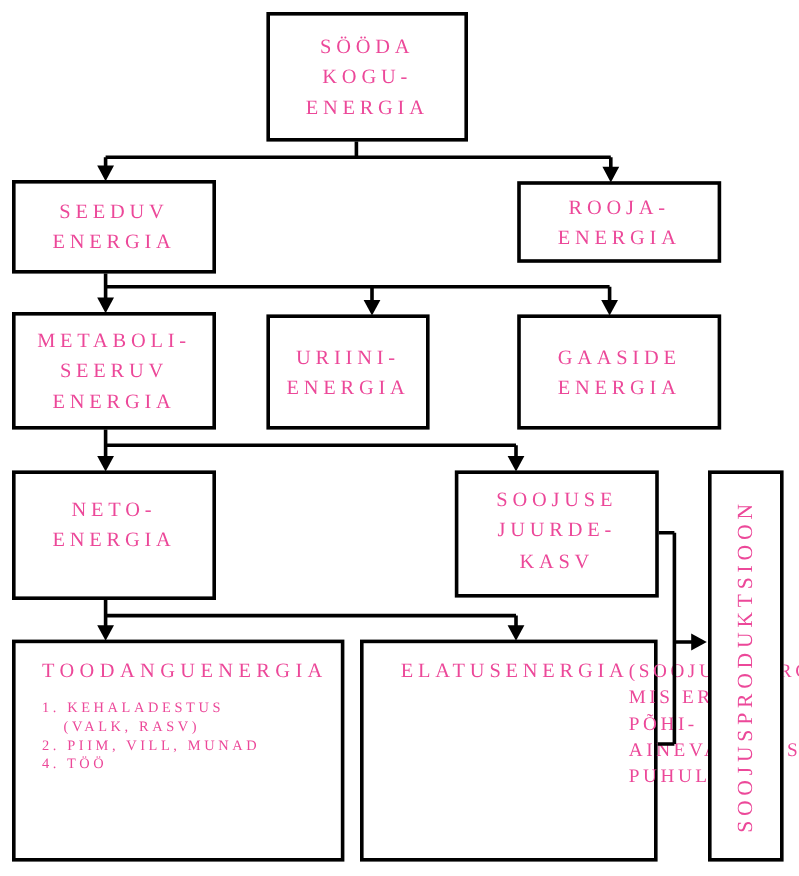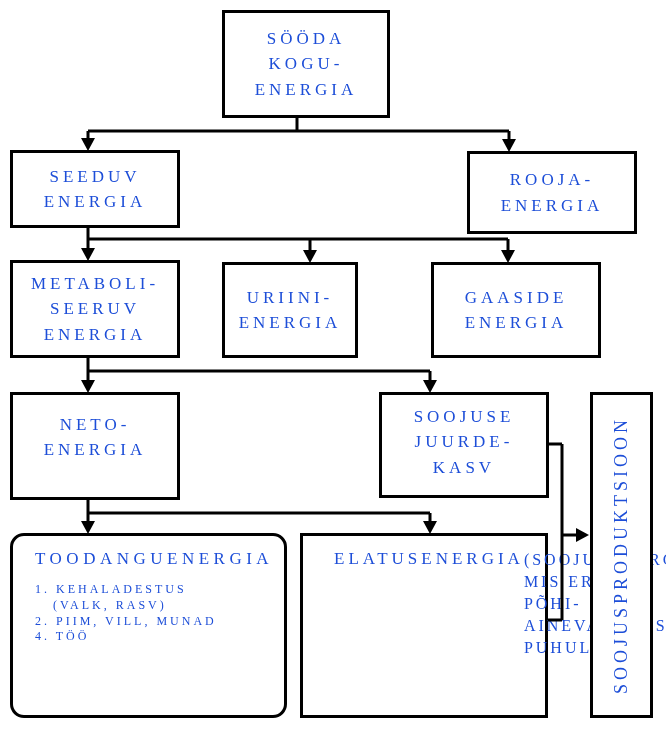--- a/index.html
+++ b/index.html
@@ -2,21 +2,21 @@
 <html><head>
 <meta charset="utf-8">
 <style>
   html, body { margin: 0; padding: 0; background: #ffffff; }
   .stage {
     position: relative;
     width: 666px;
     height: 730px;
     background: #ffffff;
     font-family: "Liberation Serif", "DejaVu Serif", serif;
-    color: #1d4ed8;
+    color: #ec4899;
     overflow: hidden;
   }
   .box {
     position: absolute;
     box-sizing: border-box;
     border: 3px solid #000000;
     background: #ffffff;
     display: flex;
     align-items: center;
     justify-content: center;
@@ -91,21 +91,21 @@
     <div class="box-label">SÖÖDA
 KOGU-
 ENERGIA</div>
   </div>
 
   <div class="box" style="left:10px; top:150px; width:170px; height:78px;">
     <div class="box-label">SEEDUV
 ENERGIA</div>
   </div>
 
-  <div class="box" style="left:431px; top:151px; width:170px; height:83px;margin-left:36px;">
+  <div class="box" style="left:431px; top:151px; width:170px; height:68px;">
     <div class="box-label">ROOJA-
 ENERGIA</div>
   </div>
 
   <div class="box" style="left:10px; top:260px; width:170px; height:98px;">
     <div class="box-label">METABOLI-
 SEERUV
 ENERGIA</div>
   </div>
 
@@ -123,21 +123,21 @@
     <div class="box-label">NETO-
 ENERGIA</div>
   </div>
 
   <div class="box align-up2" style="left:379px; top:392px; width:170px; height:106px;">
     <div class="box-label">SOOJUSE
 JUURDE-
 KASV</div>
   </div>
 
-  <div class="box listbox" style="left:10px; top:533px; width:277px; height:185px;border-radius:14px;">
+  <div class="box listbox" style="left:10px; top:533px; width:277px; height:185px;">
     <div class="list-title">TOODANGUENERGIA</div>
     <div class="list-item">1. KEHALADESTUS
    (VALK, RASV)</div>
     <div class="list-item">2. PIIM, VILL, MUNAD</div>
     <div class="list-item">4. TÖÖ</div>
   </div>
 
   <div class="box notebox" style="left:300px; top:533px; width:248px; height:185px;">
     <div class="note-title">ELATUSENERGIA</div>
     <div class="note-text">(SOOJUSENERGIA,

